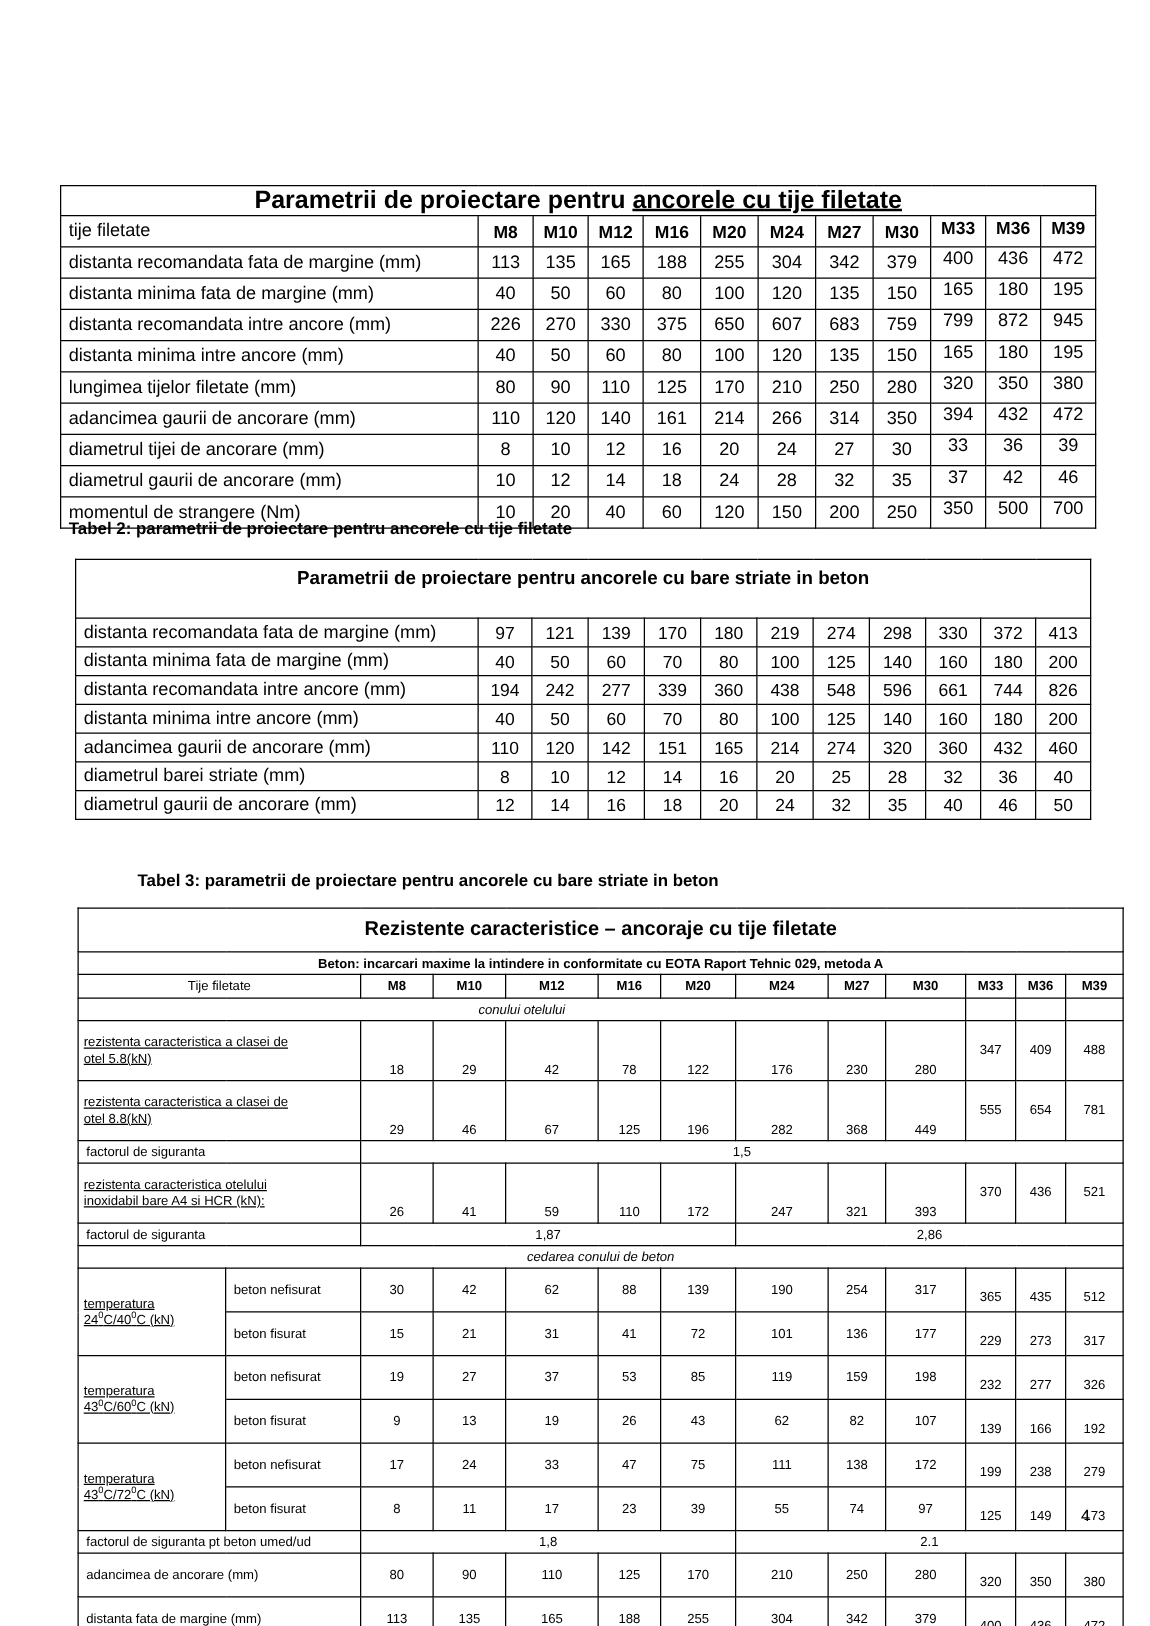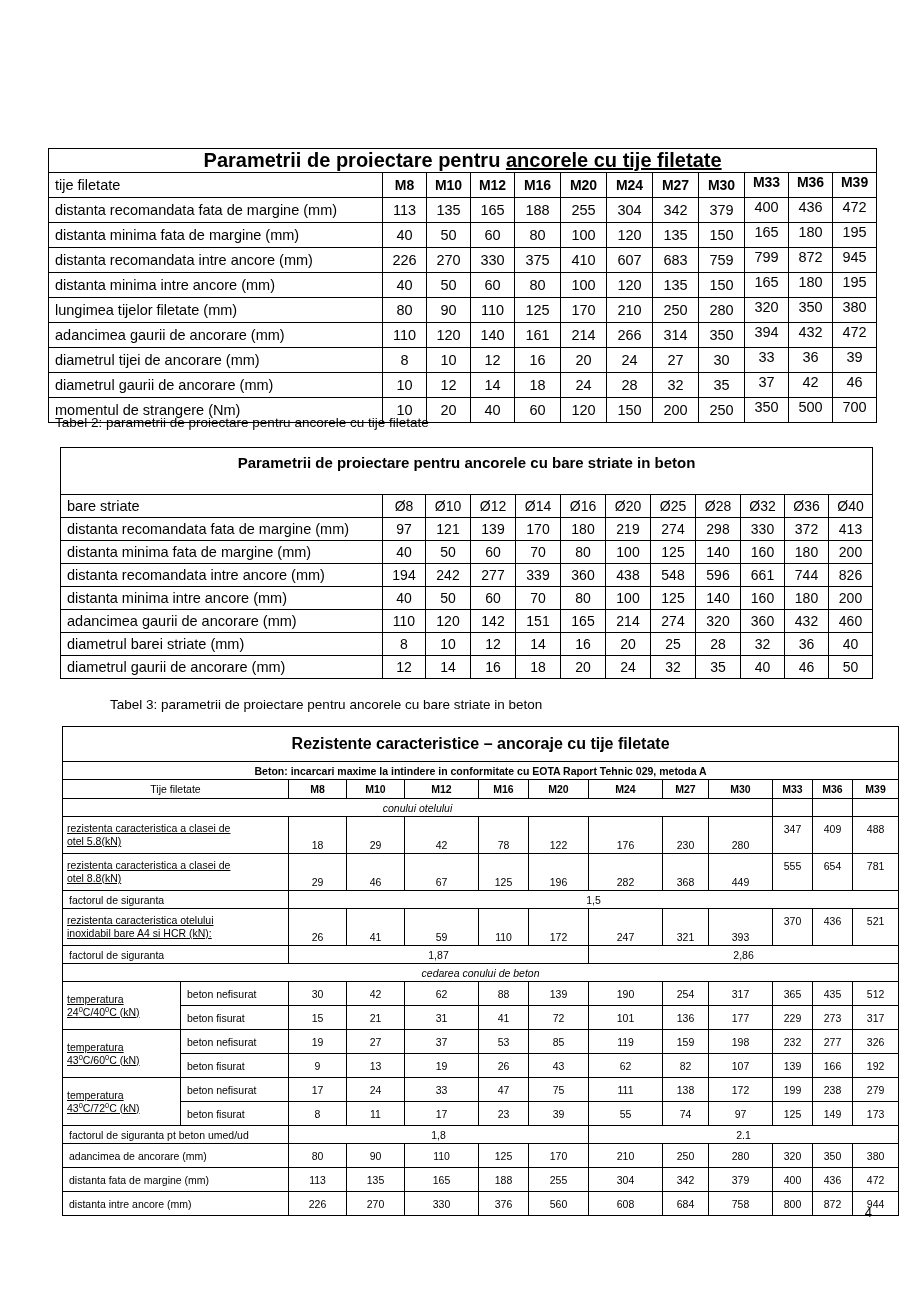--- a/index.html
+++ b/index.html
@@ -29,21 +29,21 @@
   .t1 .title{
     font-weight:bold;font-size:20px;height:22px;letter-spacing:0px;
   }
   .t1 .title .ul{text-decoration:underline;}
   .t1 .lbl{text-align:left;padding-left:6px;font-size:14.5px;}
   .t1 .hdr{font-weight:bold;font-size:14px;}
   .t1 td.shift{vertical-align:top;padding-top:1px;}
 
   
   .cap{
-    position:absolute;font-weight:normal;font-size:13.5px;
+    position:absolute;font-weight:bold;font-size:13.5px;
     font-family:"Liberation Sans", sans-serif;
   }
   #cap2{left:55px;top:415px;}
   #cap3{left:110px;top:697px;}
 
   
   .t2-wrap{position:absolute;left:60px;top:447px;width:812px;}
   .t2 td{height:22px;font-size:14px;}
   .t2 .title{font-weight:bold;font-size:15px;height:40px;vertical-align:top;padding-top:6px;}
   .t2 .lbl{text-align:left;padding-left:6px;font-size:14.5px;}
@@ -54,21 +54,21 @@
   .t3 td{height:17px;font-size:10.5px;}
   .t3 .title{font-weight:bold;font-size:16px;height:34px;vertical-align:middle;margin-top:30px;}
   .t3 .subtitle{font-weight:bold;font-size:10.5px;height:17px;}
   .t3 .hdr{font-weight:bold;font-size:10.5px;height:18px;}
   .t3 .hdrlbl{font-weight:normal;font-size:10.5px;}
   .t3 .sect{font-style:italic;font-size:10.5px;height:17px;}
   .t3 .lbl{text-align:left;padding-left:4px;font-size:10.5px;line-height:12px;}
   .t3 .lbl2{text-align:left;padding-left:6px;font-size:10.5px;}
   .t3 .twoline{height:30px;}
   .t3 .bot{vertical-align:bottom;padding-bottom:2px;}
-  .t3 .top{vertical-align:top;padding-top:6px;}
+  .t3 .top{vertical-align:top;padding-top:17px;}
   .t3 sup{font-size:7.5px;vertical-align:super;line-height:0;}
   .t3 .lblpad{padding-left:4px;line-height:13px;text-decoration:underline;}
 
   .pagenum{
     position:absolute;right:48px;top:1205px;font-size:13px;
     font-family:"Liberation Sans", sans-serif;
   }
 </style>
 </head>
 <body>
@@ -136,21 +136,21 @@
         <td class="shift">165</td>
         <td class="shift">180</td>
         <td class="shift">195</td>
       </tr>
       <tr>
         <td class="lbl">distanta recomandata intre ancore (mm)</td>
         <td>226</td>
         <td>270</td>
         <td>330</td>
         <td>375</td>
-        <td>410</td>
+        <td>650</td>
         <td>607</td>
         <td>683</td>
         <td>759</td>
         <td class="shift">799</td>
         <td class="shift">872</td>
         <td class="shift">945</td>
       </tr>
       <tr>
         <td class="lbl">distanta minima intre ancore (mm)</td>
         <td>40</td>
@@ -255,34 +255,20 @@
           <col style="width:45px">
         <col style="width:44px">
           <col style="width:44px">
           <col style="width:44px">
       </colgroup>
       <tbody>
           <tr>
         <td class="title" colspan="12">Parametrii de proiectare pentru ancorele cu bare striate in beton</td>
       </tr>
       <tr>
-        <td class="lbl">bare striate</td>
-        <td class="col">Ø8</td>
-        <td class="col">Ø10</td>
-        <td class="col">Ø12</td>
-        <td class="col">Ø14</td>
-        <td class="col">Ø16</td>
-        <td class="col">Ø20</td>
-        <td class="col">Ø25</td>
-        <td class="col">Ø28</td>
-        <td class="col">Ø32</td>
-        <td class="col">Ø36</td>
-        <td class="col">Ø40</td>
-      </tr>
-      <tr>
         <td class="lbl">distanta recomandata fata de margine (mm)</td>
         <td>97</td>
         <td>121</td>
         <td>139</td>
         <td>170</td>
         <td>180</td>
         <td>219</td>
         <td>274</td>
         <td>298</td>
         <td>330</td>

